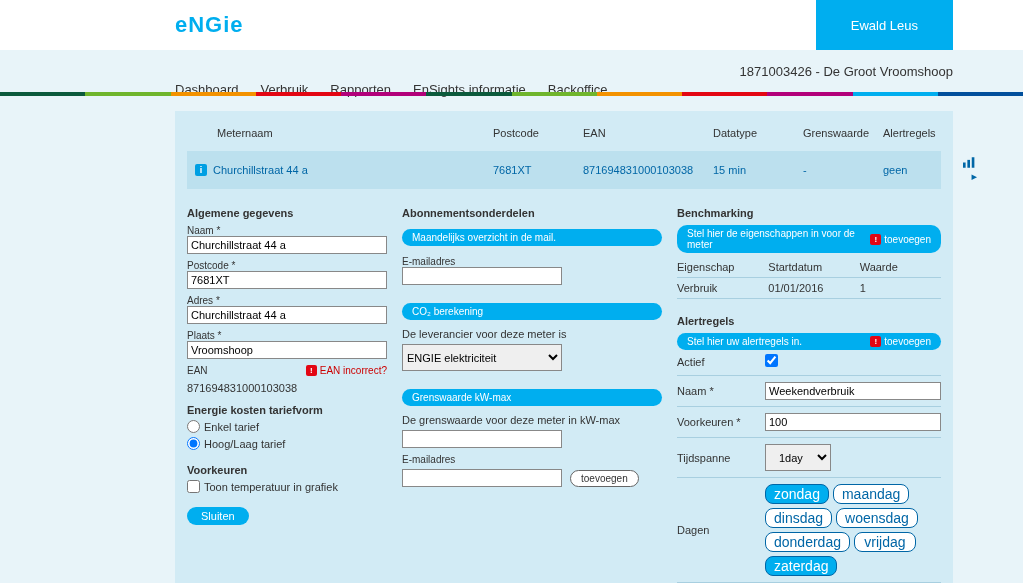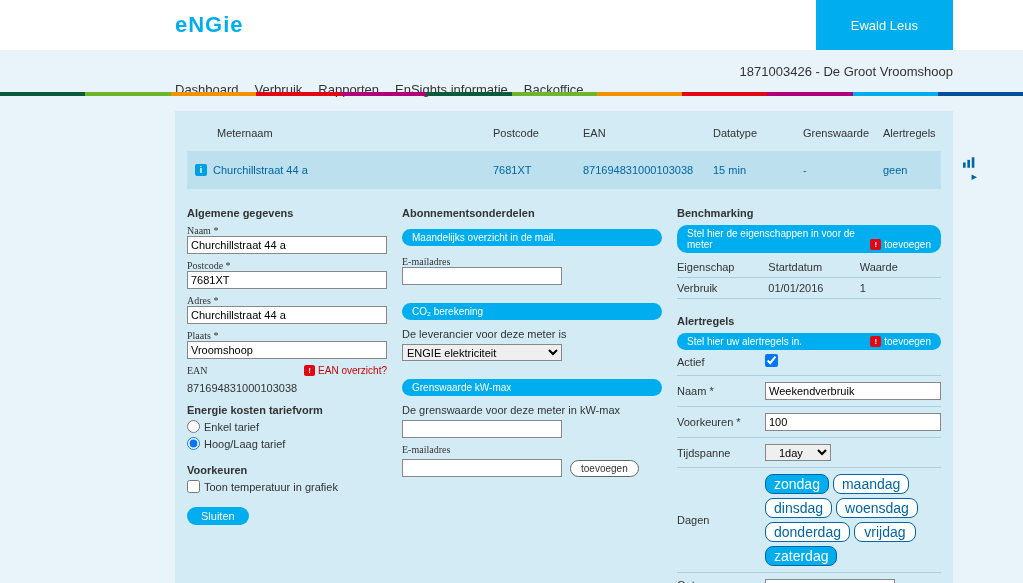--- a/index.html
+++ b/index.html
@@ -1,21 +1,21 @@
 <!DOCTYPE html>
 <html><head>
 <meta charset="utf-8">
 <style>
 * { box-sizing: border-box; margin: 0; padding: 0; font-family: Arial, sans-serif; }
 body { background: #fff; font-size: 11px; color: #333; }
 .topbar { height: 50px; display: flex; align-items: center; justify-content: space-between; padding: 0 20px 0 175px; }
 .logo { font-size: 22px; font-weight: bold; color: #00aeef; letter-spacing: 1px; }
 .userbox { background: #00aeef; color: #fff; height: 50px; display: flex; align-items: center; padding: 0 35px; font-size: 13px; position: absolute; right: 70px; top: 0; }
 .menubar { background: #e8f4f9; height: 42px; display: flex; align-items: center; justify-content: space-between; padding: 0 70px 0 175px; font-size: 13px; }
-.menu-left { display: flex; gap: 16px; margin-top: 36px; }
+.menu-left { display: flex; gap: 22px; margin-top: 36px; }
 .menu-left span { cursor: pointer; }
 .account { font-size: 13px; }
 .rainbow { height: 4px; display: flex; }
 .rainbow div { flex: 1; }
 .content { padding: 15px 70px 20px 175px; background: #e8f4f9; min-height: 520px; }
 .panel { background: #d2ebf5; padding: 8px 12px 20px 12px; }
 .tblhead { display: flex; font-size: 11px; padding: 8px 0 12px 0; }
 .tblhead > div { padding: 0 6px; }
 .col-name { flex: 0 0 300px; padding-left: 30px !important; }
 .col-post { flex: 0 0 90px; }
@@ -27,37 +27,37 @@
 .tblrow { display: flex; background: #bce0ee; padding: 6px 0; color: #0066a6; font-size: 11px; align-items: center; }
 .tblrow > div { padding: 0 6px; }
 .info-icn { width: 12px; height: 12px; background: #009fe3; color: #fff; display: inline-flex; align-items: center; justify-content: center; font-size: 9px; font-weight: bold; margin-right: 6px; border-radius: 2px; }
 .bar-icn svg { width: 14px; height: 11px; }
 .details { display: flex; gap: 15px; margin-top: 18px; }
 .col { flex: 1; }
 .col1 { flex: 0 0 200px; }
 .col2 { flex: 0 0 260px; }
 .col3 { flex: 1; }
 .sect-title { font-weight: bold; font-size: 11px; margin-bottom: 4px; }
-.lbl { font-size: 10px; margin-top: 6px; display: block; font-family: Liberation Serif, serif; }
+.lbl { font-size: 10px; margin-top: 6px; display: block; }
 .lbl.req::after { content: " *"; }
 input[type=text] { width: 100%; height: 18px; font-size: 11px; padding: 1px 3px; border: 1px solid #888; background: #fff; }
 .pill { background: #00aeef; color: #fff; border-radius: 10px; padding: 3px 10px; font-size: 10px; display: inline-block; margin: 6px 0 4px 0; width: 100%; }
 .ean-inc { color: #c00; font-size: 10px; display: flex; align-items: center; gap: 3px; justify-content: flex-end; }
 .red-icn { width: 11px; height: 11px; background: #e30613; color: #fff; display: inline-flex; align-items: center; justify-content: center; font-size: 8px; font-weight: bold; border-radius: 2px; }
 .radio-row, .check-row { display: flex; align-items: center; gap: 4px; margin: 4px 0; font-size: 11px; }
 .btn-pill { background: #00aeef; color: #fff; border: none; border-radius: 10px; padding: 3px 14px; font-size: 11px; cursor: pointer; }
 .btn-outline { background: #fff; color: #333; border: 1px solid #666; border-radius: 10px; padding: 2px 10px; font-size: 10px; cursor: pointer; }
-select { font-size: 11px; height: 17px; border: 1px solid #888; }
+select { font-size: 11px; height: 27px; border: 1px solid #888; }
 .field-row { display: flex; align-items: center; gap: 8px; margin: 4px 0; }
 .field-row .flbl { flex: 0 0 80px; font-size: 11px; }
 .field-row .fval { flex: 1; }
 .bench-head { display: flex; gap: 10px; font-size: 11px; padding: 4px 0; border-bottom: 1px solid #a8cfe0; }
 .bench-row { display: flex; gap: 10px; font-size: 11px; padding: 4px 0; border-bottom: 1px solid #a8cfe0; }
 .bench-head > div, .bench-row > div { flex: 1; }
-.pill-row { display: flex; justify-content: space-between; align-items: flex-end; }
+.pill-row { display: flex; justify-content: space-between; align-items: center; }
 .toev { color: #fff; font-size: 10px; display: flex; align-items: center; gap: 3px; }
 .days { display: flex; flex-wrap: wrap; gap: 4px; }
 .daybtn { border: 1px solid #0066a6; padding: 1px 8px; font-size: 14px; background: #fff; color: #0066a6; border-radius: 8px; min-width: 62px; text-align: center; }
 .daybtn.on { background: #00aeef; color: #fff; }
 .row-buttons { display: flex; align-items: center; gap: 8px; margin-top: 4px; }
 .half-input { width: 160px !important; }
 .small-select { width: 66px; padding-left: 9px; }
 hr.sep { border: none; border-top: 1px solid #a8cfe0; margin: 6px 0; }
 </style>
 </head>
@@ -138,21 +138,21 @@
       <label class="lbl req">Postcode</label>
       <input type="text" value="7681XT" style="">
       <label class="lbl req">Adres</label>
       <input type="text" value="Churchillstraat 44 a" style="">
       <label class="lbl req">Plaats</label>
       <input type="text" value="Vroomshoop" style="">
       <div style="display:flex; justify-content:space-between; align-items:center; margin-top:6px;">
         <span class="lbl" style="margin-top:0">EAN</span>
         <span class="ean-inc">
               <span class="red-icn">!</span>
-              <span>EAN overzicht?</span>
+              <span>EAN incorrect?</span>
             </span>
       </div>
       <div style="margin-top:6px; font-size:11px;">871694831000103038</div>
 
       <div class="sect-title" style="margin-top:10px;">Energie kosten tariefvorm</div>
       <div class="radio-row">
             <input type="radio" name="tar" style="">
             <span>Enkel tarief</span>
           </div>
       <div class="radio-row">

